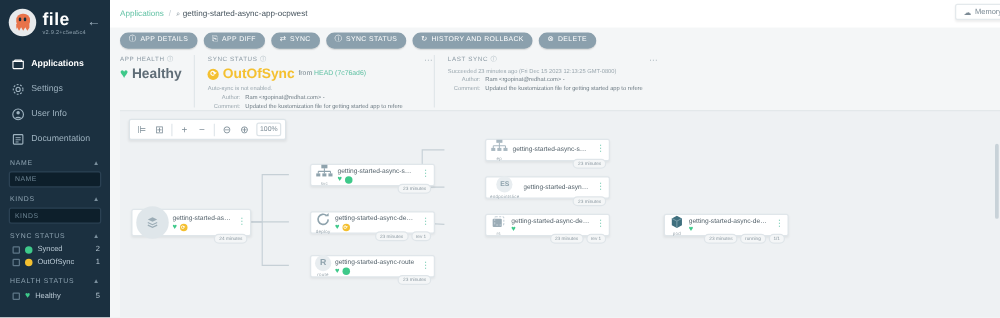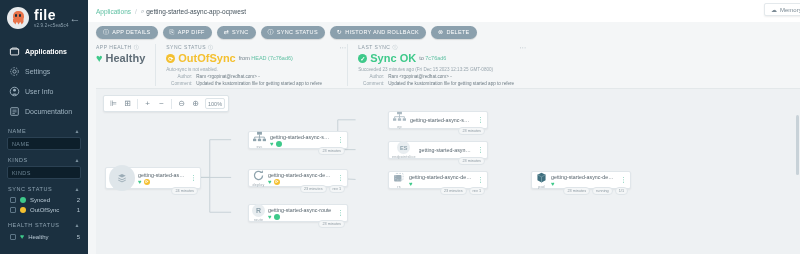--- a/index.html
+++ b/index.html
@@ -391,28 +391,20 @@
             </div>
         </div>
       </div>
 
       <div class="spanel" style="width:180px">
         <div class="slabel">
           <span>LAST SYNC</span>
           <span class="sinfo">ⓘ</span>
         </div>
         <div class="sdots">⋯</div>
-        <div class="sval">
-          <span class="ring g">✓</span>
-          <span class="big ok">Sync OK</span>
-          <span class="sfrom">
-            <span>to</span>
-            <span class="rev">7c76ad6</span>
-          </span>
-        </div>
         <div class="smeta">
           <div>Succeeded 23 minutes ago (Fri Dec 15 2023 12:13:25 GMT-0800)</div>
           <div class="row">
               <span class="k">Author:</span>
               <span class="v">Ram &lt;rgopinat@redhat.com&gt; -</span>
             </div>
           <div class="row">
               <span class="k">Comment:</span>
               <span class="v">Updated the kustomization file for getting started app to refere</span>
             </div>

